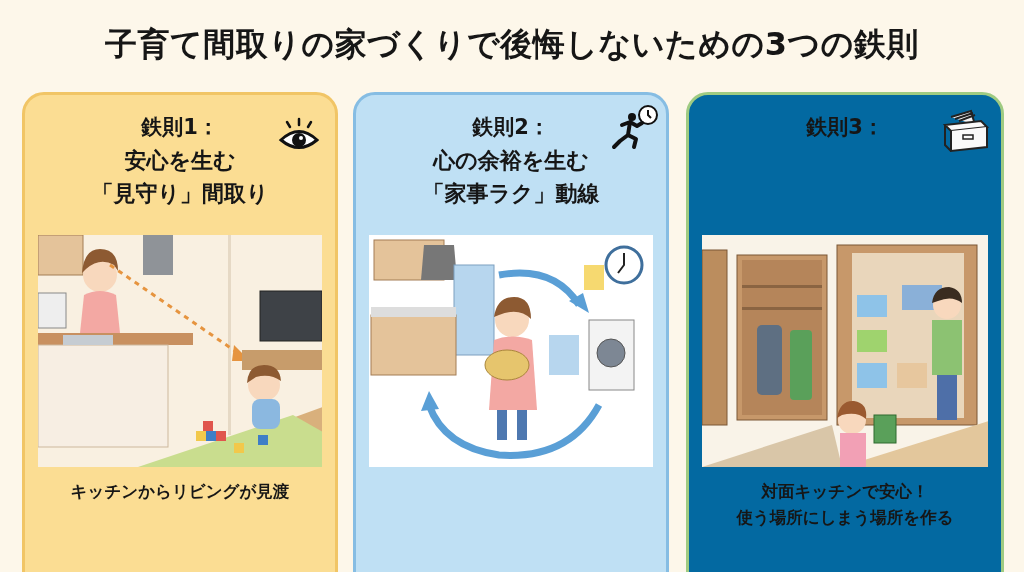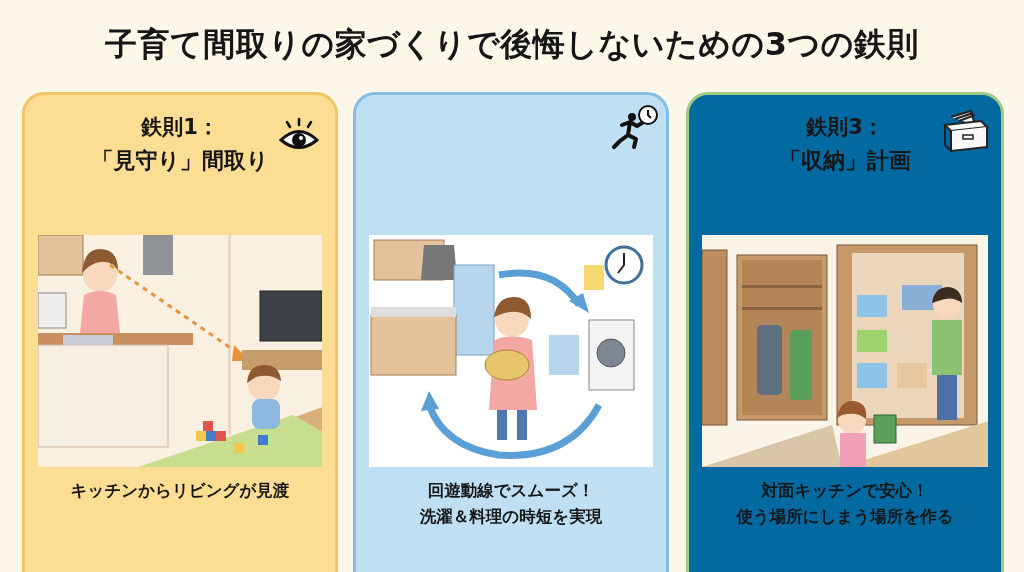--- a/index.html
+++ b/index.html
@@ -4,35 +4,36 @@
 <style>
   html,body{margin:0;padding:0;}
   body{width:1024px;height:572px;background:#fdf7ea;overflow:hidden;position:relative;
        font-family:"DejaVu Sans","Liberation Sans",sans-serif;color:#161616;}
   .title{position:absolute;left:0;top:22px;width:1024px;text-align:center;font-size:32px;
          font-weight:bold;letter-spacing:0.5px;line-height:44px;}
   .card{position:absolute;top:92px;height:548px;border-radius:22px;border:3px solid;box-sizing:border-box;overflow:hidden;}
   .card .head{position:absolute;left:0;right:0;top:16px;text-align:center;font-weight:bold;font-size:22px;line-height:33px;}
   .card .head .rule{font-size:21px;}
   .card .panel{position:absolute;left:13px;right:13px;top:140px;height:232px;background:#fff;overflow:hidden;}
-  .card .foot{position:absolute;left:0;right:0;top:384px;text-align:center;font-weight:bold;font-size:16.5px;line-height:26px;font-family:Liberation Mono, monospace;}
+  .card .foot{position:absolute;left:0;right:0;top:384px;text-align:center;font-weight:bold;font-size:16.5px;line-height:26px;}
   .icon{position:absolute;}
   #c1{left:22px;width:316px;background:#fbdd93;border-color:#f1c566;}
   #c2{left:353px;width:316px;background:#bfe0f4;border-color:#86bde3;}
   #c3{left:686px;width:318px;background:#0369a1;border-color:#9fcb82;}
   svg{display:block;}
 </style>
 </head>
 <body>
 
 <div class="title">子育て間取りの家づくりで後悔しないための3つの鉄則</div>
 
 <div class="card" id="c1">
   <div class="head">
     <div class="rule">鉄則1：</div>
+    <div>安心を生む</div>
     <div>「見守り」間取り</div>
   </div>
   <div class="icon" style="left:252px;top:22px;">
     <svg width="44" height="36" viewBox="0 0 44 36">
       <path d="M4 23 Q22 6 40 23 Q22 38 4 23Z" fill="#fff" stroke="#111" stroke-width="3"></path>
       <circle cx="22" cy="23" r="7" fill="#111"></circle>
         <circle cx="24" cy="21" r="2" fill="#fff"></circle>
       <path d="M22 2v6M10 5l3 5M34 5l-3 5" stroke="#111" stroke-width="2.5" stroke-linecap="round"></path>
     </svg>
   </div>
@@ -65,20 +66,25 @@
       <rect x="220" y="200" width="10" height="10" fill="#3f7ec6"></rect>
       <rect x="196" y="208" width="10" height="10" fill="#f2c84b"></rect>
     </svg>
   </div>
   <div class="foot">
     <div>キッチンからリビングが見渡</div>
   </div>
 </div>
 
 <div class="card" id="c2">
+  <div class="head">
+    <div class="rule">鉄則2：</div>
+    <div>心の余裕を生む</div>
+    <div>「家事ラク」動線</div>
+  </div>
   <div class="icon" style="left:254px;top:8px;">
     <svg width="52" height="48" viewBox="0 0 52 48">
       <circle cx="38" cy="12" r="9" fill="#fff" stroke="#111" stroke-width="2"></circle>
       <path d="M38 7v5l3 3" stroke="#111" stroke-width="2" fill="none"></path>
       <circle cx="22" cy="14" r="4" fill="#111"></circle>
       <path d="M12 22 L20 19 L27 23 L32 20 M20 19 L18 32 L26 36 L24 44 M18 32 L10 38 L4 44" stroke="#111" stroke-width="4" fill="none" stroke-linecap="round" stroke-linejoin="round"></path>
     </svg>
   </div>
   <div class="panel">
     <svg width="290" height="232" viewBox="0 0 290 232">
@@ -99,30 +105,25 @@
       <circle cx="242" cy="118" r="14" fill="#7d8794" stroke="#555"></circle>
       <rect x="180" y="100" width="30" height="40" fill="#b7d6ee"></rect>
       <circle cx="143" cy="85" r="17" fill="#f8d8bd"></circle>
       <path d="M125 82 Q128 62 145 62 Q162 62 162 84 Q150 72 130 80Z" fill="#8d5a32"></path>
       <path d="M125 105 Q145 98 163 105 L168 175 L120 175Z" fill="#f3a8a3"></path>
       <ellipse cx="138" cy="130" rx="22" ry="15" fill="#e6c56d" stroke="#a9863a"></ellipse>
       <rect x="128" y="175" width="10" height="30" fill="#4e78b0"></rect>
       <rect x="148" y="175" width="10" height="30" fill="#4e78b0"></rect>
     </svg>
   </div>
-  <div class="foot">
-    <div>回遊動線でスムーズ！</div>
-    <div>洗濯＆料理の時短を実現</div>
-  </div>
 </div>
 
 <div class="card" id="c3">
   <div class="head">
     <div class="rule">鉄則3：</div>
-    <div>「収納」計画</div>
   </div>
   <div class="icon" style="left:252px;top:12px;">
     <svg width="50" height="48" viewBox="0 0 50 48">
       <path d="M10 10 L30 4 L34 18 M14 12 L32 6 M18 14 L34 8" stroke="#222" stroke-width="2" fill="#f5f5f5"></path>
       <path d="M4 18 L40 14 L46 20 L10 24Z" fill="#fafafa" stroke="#222" stroke-width="2"></path>
       <path d="M10 24 L10 44 L46 40 L46 20" fill="#fafafa" stroke="#222" stroke-width="2"></path>
       <path d="M4 18 L4 38 L10 44" fill="none" stroke="#222" stroke-width="2"></path>
       <rect x="22" y="28" width="10" height="4" fill="none" stroke="#222" stroke-width="1.5"></rect>
     </svg>
   </div>

